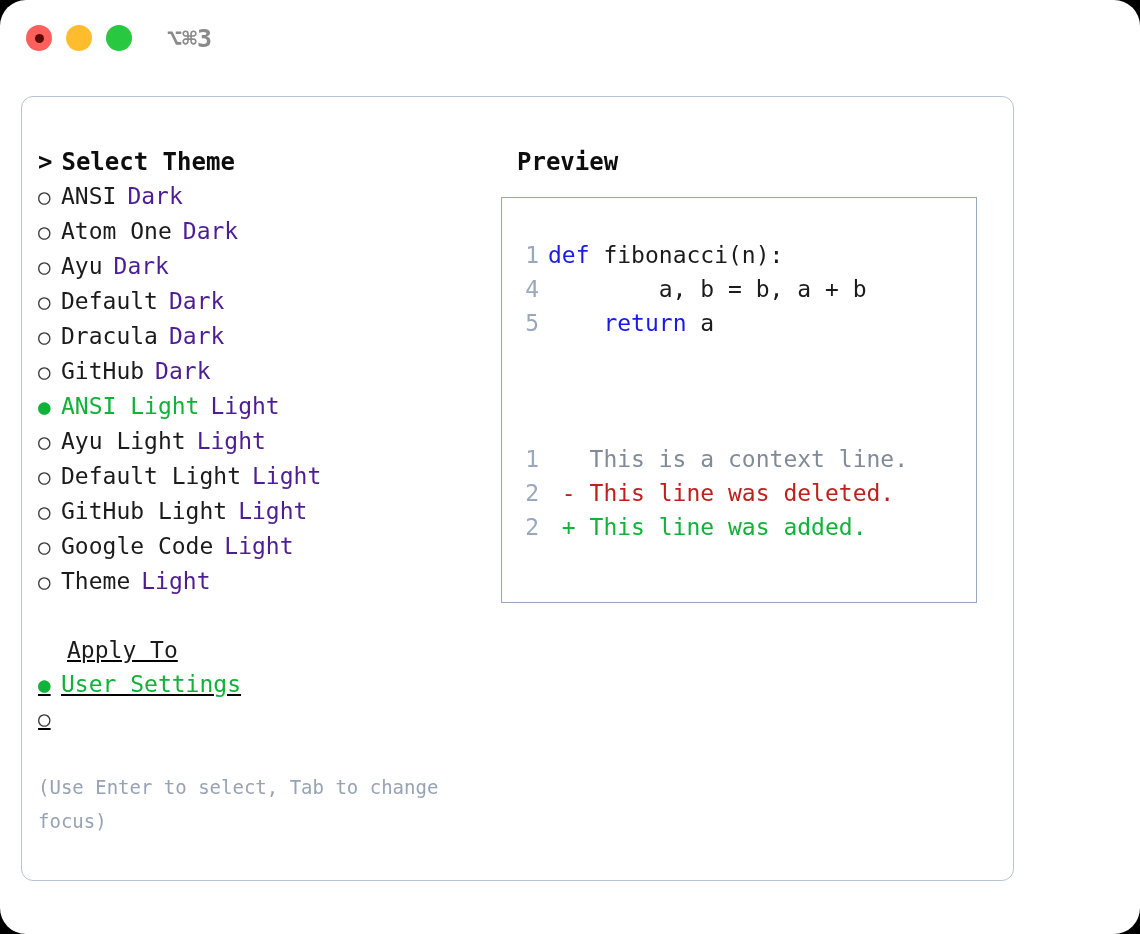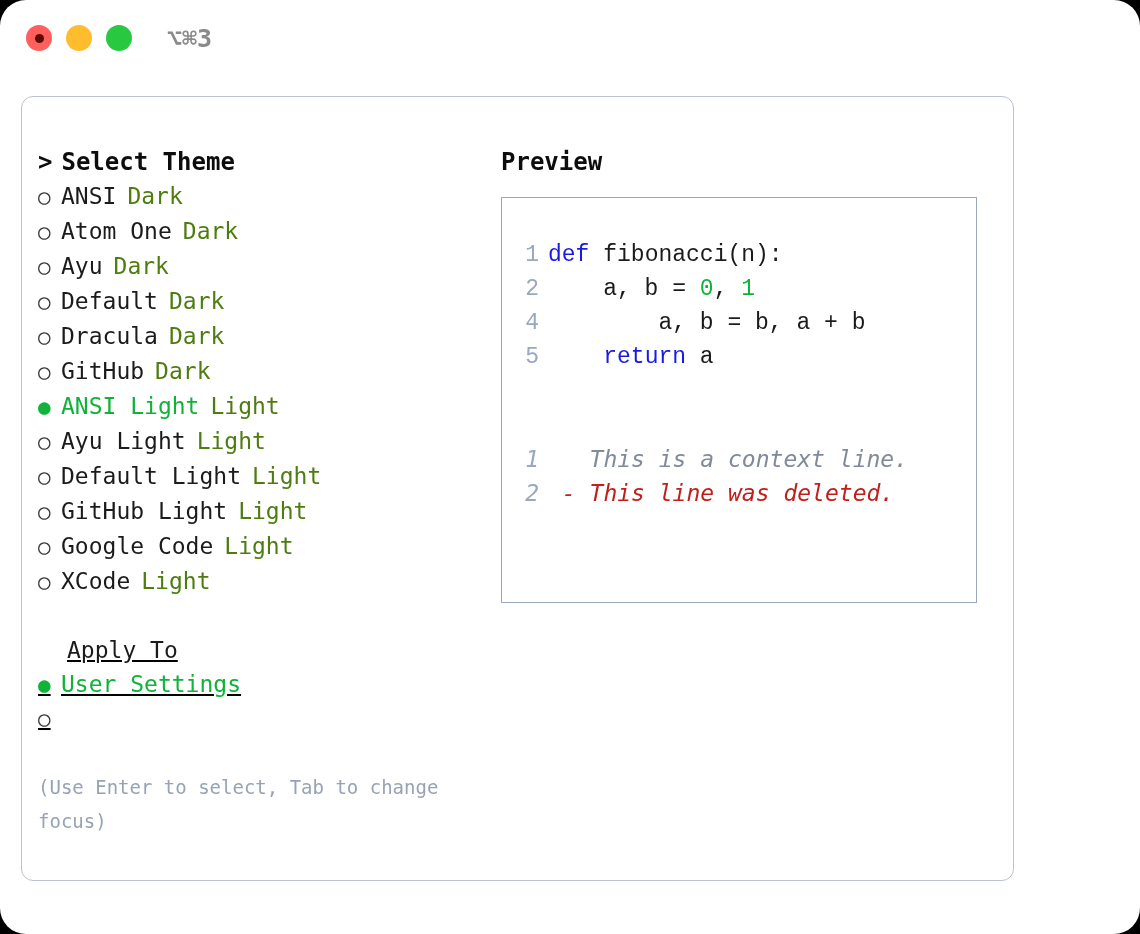--- a/index.html
+++ b/index.html
@@ -125,21 +125,21 @@
     display: inline-block;
     width: 23px;
     flex: 0 0 23px;
     font-size: 21px;
     color: #3a3a3a;
     line-height: 34px;
   }
   .row.selected .bullet { color: #11b23a; }
   .label { color: #1b1b1b; }
   .row.selected .label { color: #11b23a; text-align: center; }
-  .suffix { color: #4d7c0f; margin-left: 11px; }
+  .suffix { color: #4c1d95; margin-left: 11px; }
 
   .applyto-block { margin-top: 34px; text-decoration: underline; }
   .applyto-title {
     font-size: 23px;
     line-height: 34px;
     color: #1b1b1b;
     padding-left: 29px;
     white-space: nowrap;
   }
 
@@ -158,56 +158,56 @@
     top: 48px;
     width: 500px;
   }
   .preview-heading {
     font-size: 24px;
     line-height: 34px;
     font-weight: bold;
     color: #0d0d0d;
     white-space: nowrap;
     margin-bottom: 18px;
+    margin-left: 16px;
   }
   .preview-box {
     width: 476px;
     height: 406px;
     border: 1.6px solid #9aa8bd;
     box-sizing: border-box;
     background: #ffffff;
     position: relative;
   }
   .code-area {
     position: absolute;
     left: 13px;
     top: 40px;
     font-size: 23px;
     line-height: 34px;
   }
-  .code-line { white-space: pre; font-family: Liberation Mono, monospace; }
+  .code-line { white-space: pre; }
   .lineno {
     display: inline-block;
     width: 24px;
     text-align: right;
     color: #9aa8bd;
     margin-right: 9px;
   }
   .tok-kw   { color: #1a1ae6; }
   .tok-fn   { color: #16d2d2; }
   .tok-num  { color: #11b23a; }
   .tok-pl   { color: #1b1b1b; }
 
   .diff-area {
     position: absolute;
     left: 13px;
     top: 244px;
     font-size: 23px;
     line-height: 34px;
-    font-style: italic;
   }
   .diff-line { white-space: pre; }
   .diff-ctx { color: #808a99; }
   .diff-del { color: #c0201c; }
   .diff-add { color: #11b23a; }
 </style>
 </head>
 <body>
 
 <div class="window">
@@ -281,21 +281,21 @@
               <span class="label">GitHub Light</span>
               <span class="suffix">Light</span>
             </li>
             <li class="row">
               <span class="bullet">○</span>
               <span class="label">Google Code</span>
               <span class="suffix">Light</span>
             </li>
             <li class="row">
               <span class="bullet">○</span>
-              <span class="label">XCode</span>
+              <span class="label">Theme</span>
               <span class="suffix">Light</span>
             </li>
           </ul>
 
         <div class="applyto-block">
           <div class="applyto-title">Apply To</div>
           <ul class="theme-list" id="applyto-list">
               <li class="row selected">
                 <span class="bullet">●</span>
                 <span class="label">User Settings</span>
@@ -308,26 +308,26 @@
 
         <div class="hint">(Use Enter to select, Tab to change focus)</div>
       </div>
 
       <div class="right-col">
         <div class="preview-heading">Preview</div>
 
         <div class="preview-box">
           <div class="code-area" id="code-area">
               <div class="code-line"><span class="lineno">1</span><span class="tok-kw">def</span><span class="tok-pl"> fibonacci(n):</span></div>
-              <div class="code-line"><span class="lineno">2</span><span class="tok-pl">    a, b = </span><span class="tok-num">0</span><span class="tok-pl">, </span><span class="tok-num">1</span></div>
               <div class="code-line"><span class="lineno">4</span><span class="tok-pl">        a, b = b, a + b</span></div>
               <div class="code-line"><span class="lineno">5</span><span class="tok-pl">    </span><span class="tok-kw">return</span><span class="tok-pl"> a</span></div>
             </div>
           <div class="diff-area" id="diff-area">
               <div class="diff-line"><span class="lineno">1</span><span class="diff-ctx">   This is a context line.</span></div>
               <div class="diff-line"><span class="lineno">2</span><span class="diff-del"> - This line was deleted.</span></div>
+              <div class="diff-line"><span class="lineno">2</span><span class="diff-add"> + This line was added.</span></div>
             </div>
         </div>
       </div>
 
     </div>
   </div>
 </div>
 
 </body></html>

